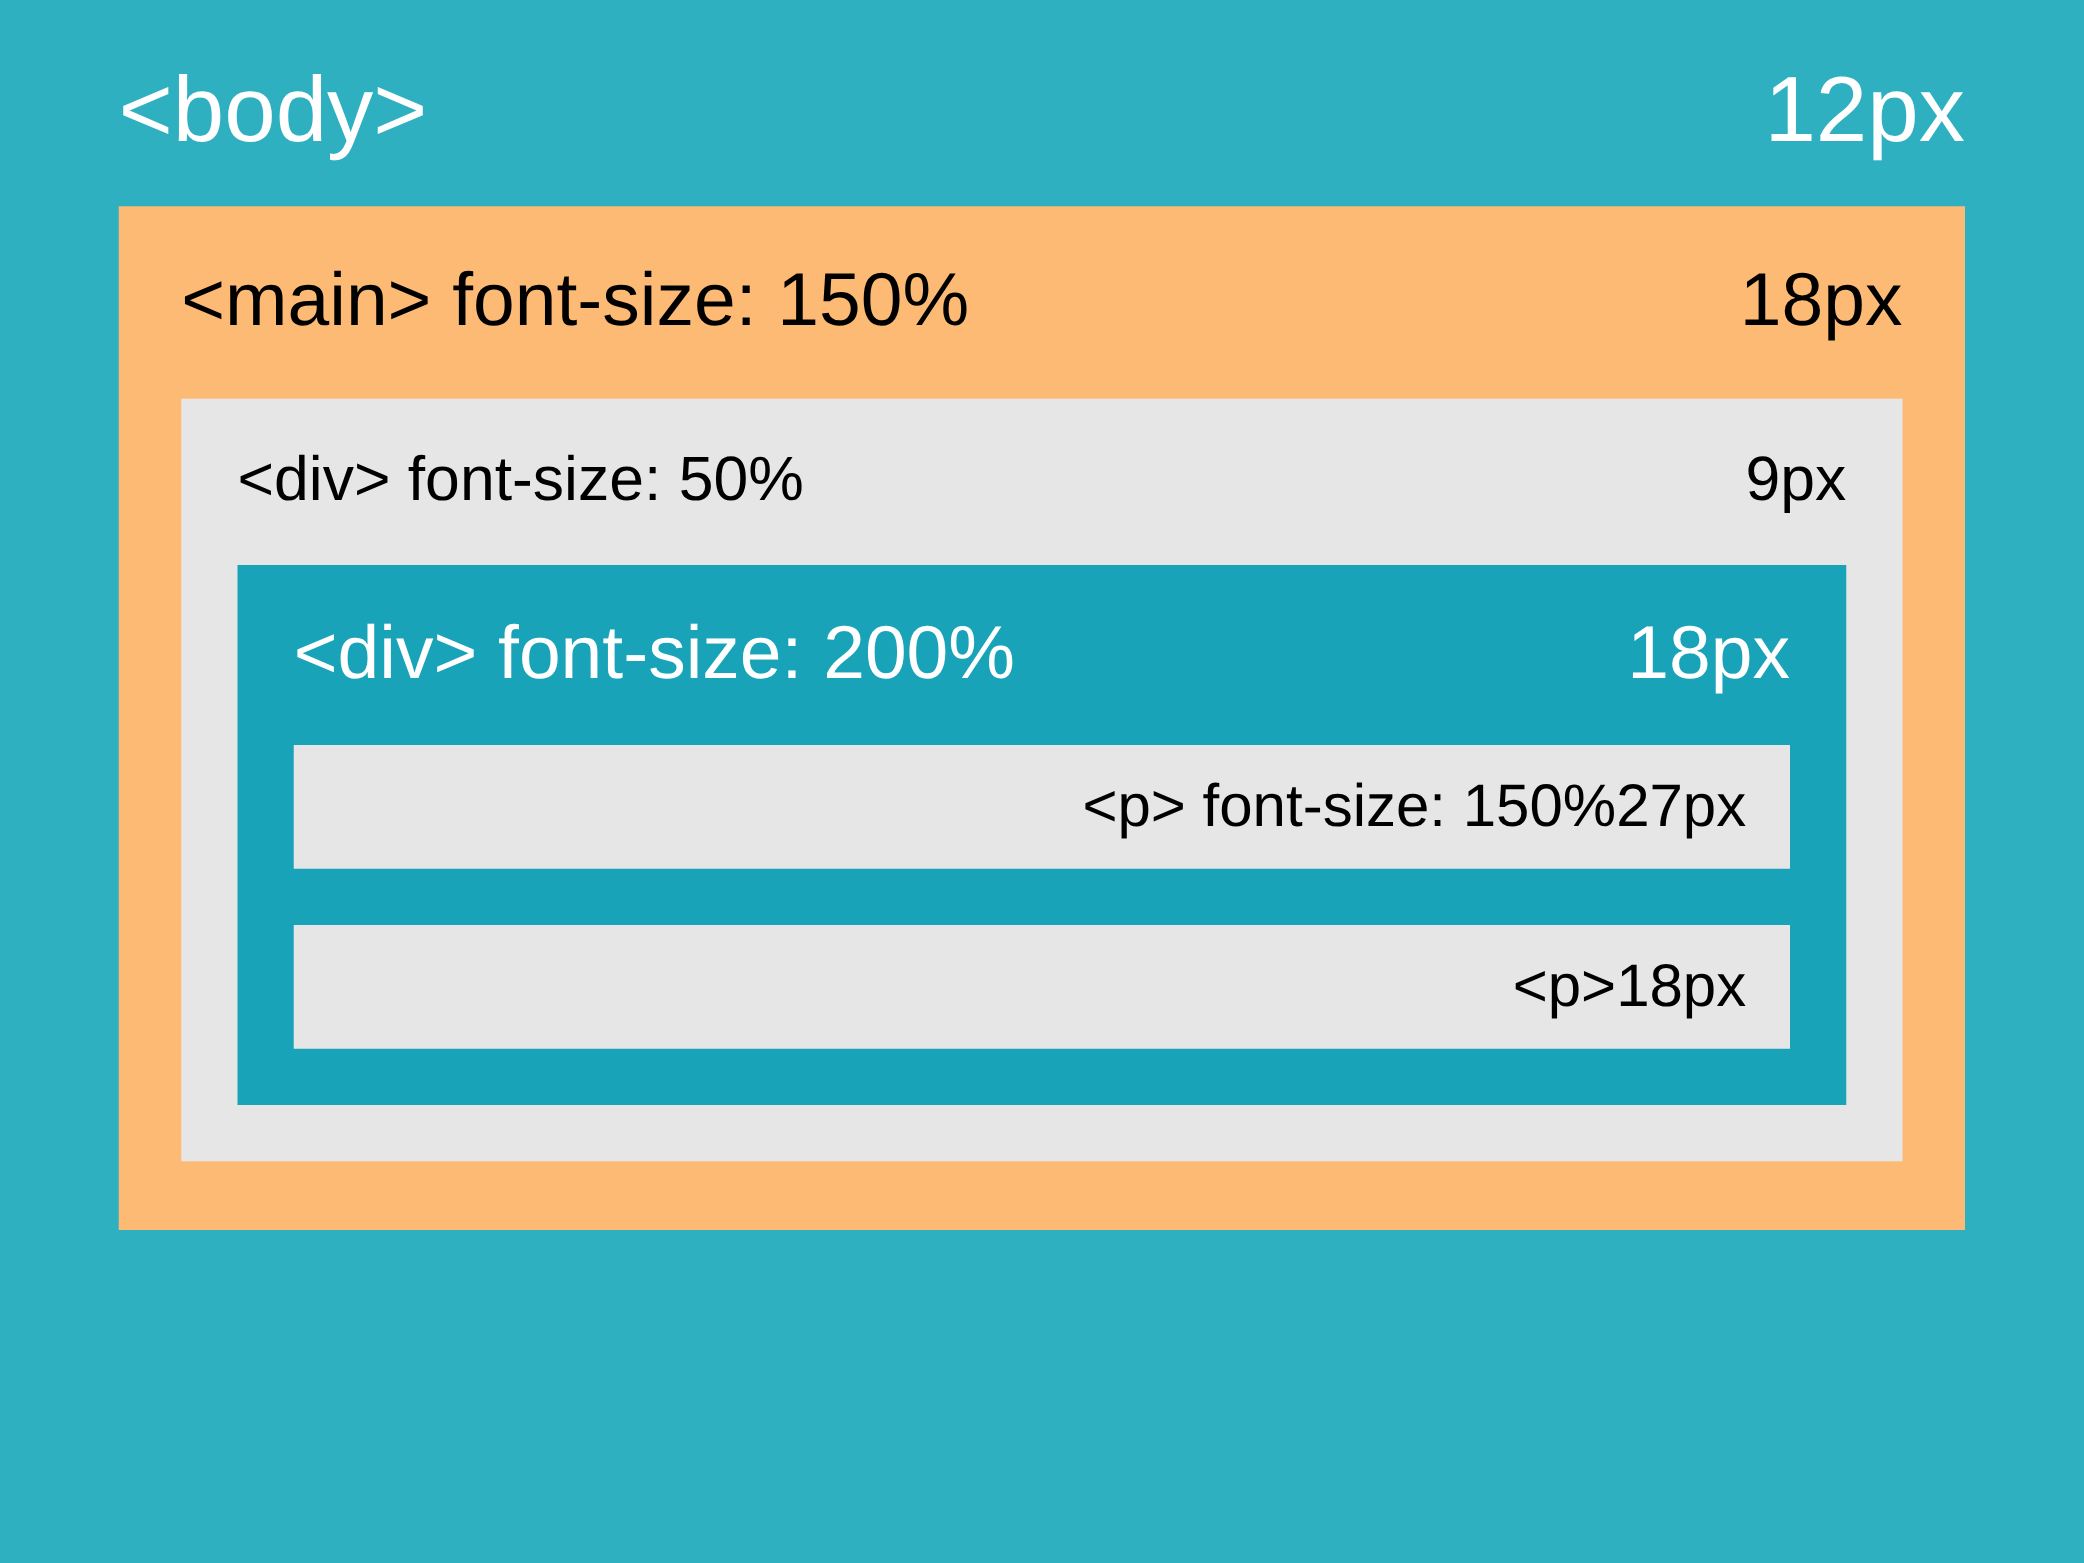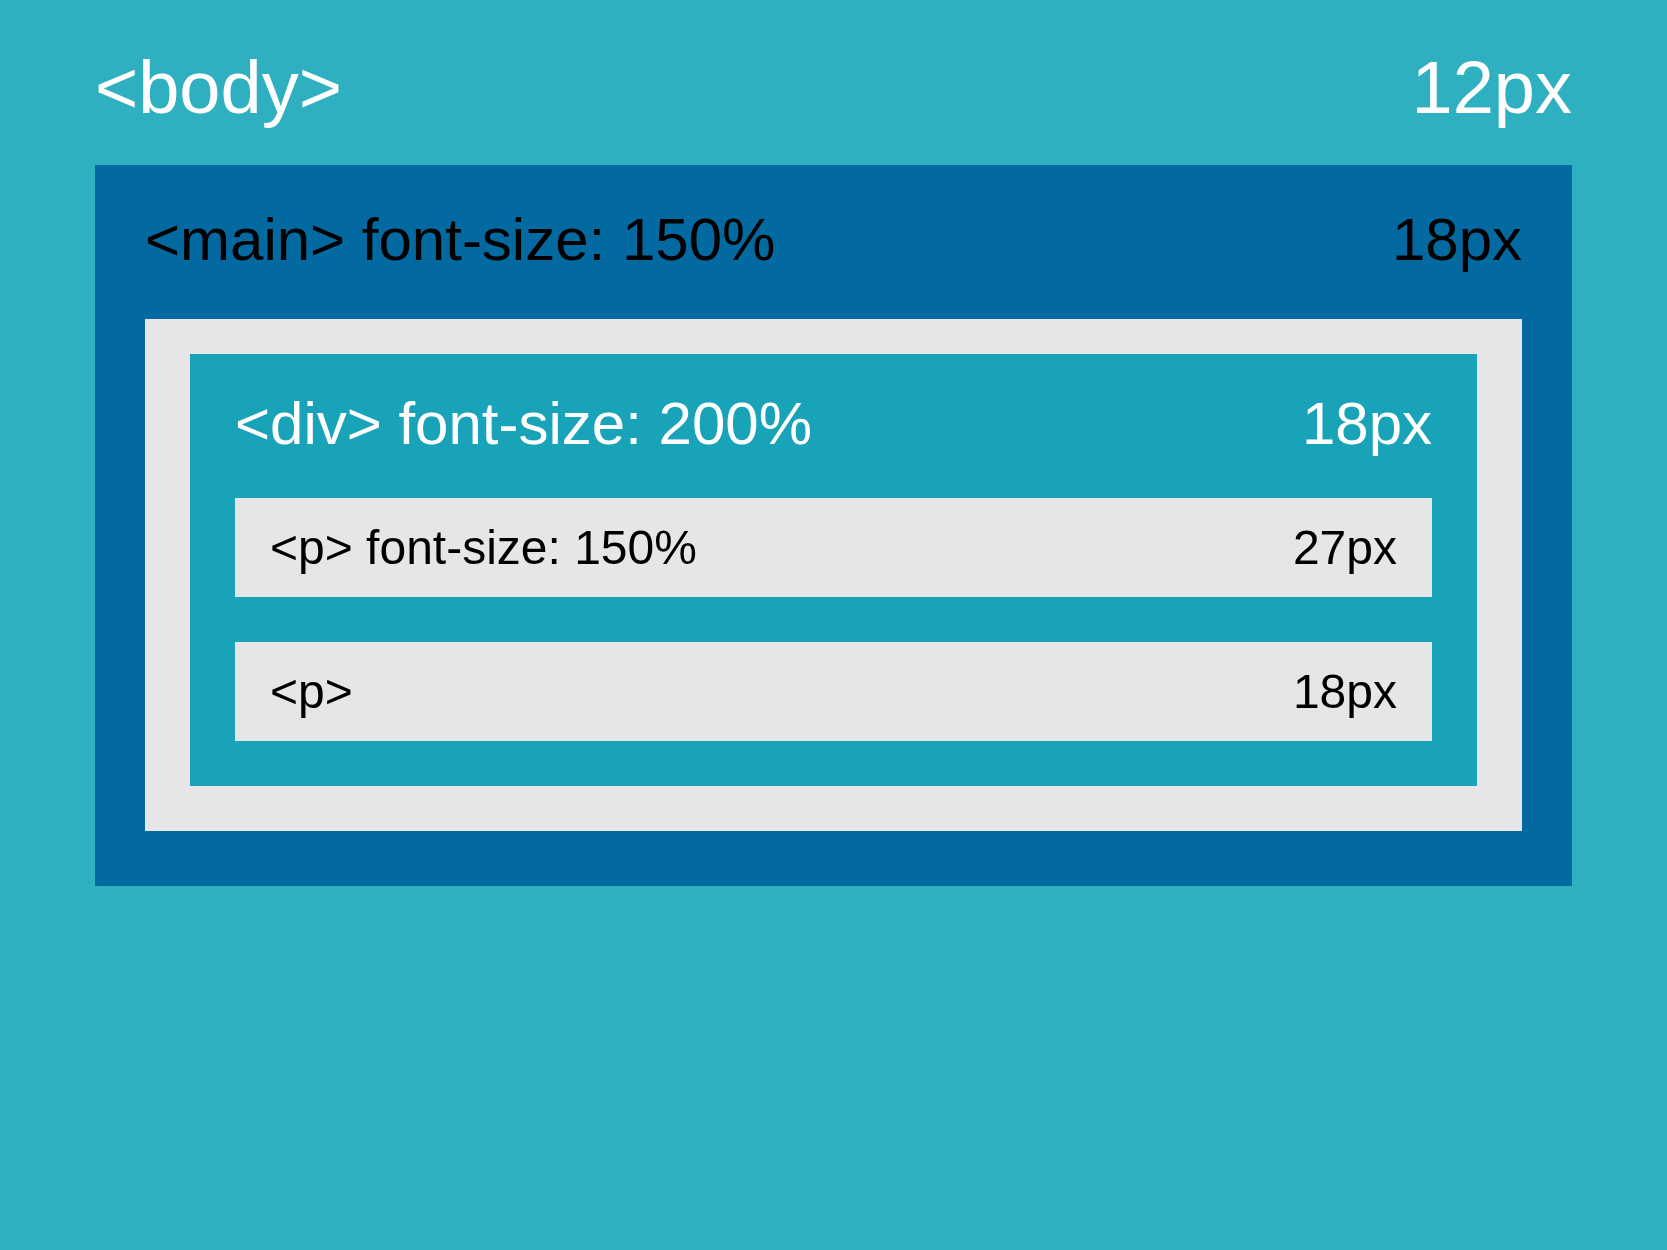--- a/index.html
+++ b/index.html
@@ -18,21 +18,21 @@
       display: flex;
       justify-content: space-between;
       align-items: baseline;
       color: #ffffff;
       font-size: 74px;
       font-weight: 400;
       margin-bottom: 35px;
       gap: 22px;
     }
     .main-box {
-      background: #0369a1;
+      background: #fdba74;
       padding: 40px 50px 55px 50px;
     }
     .main-header {
       display: flex;
       justify-content: space-between;
       align-items: baseline;
       color: #000000;
       font-size: 60px;
       font-weight: 400;
       margin-bottom: 45px;
@@ -60,21 +60,21 @@
       align-items: baseline;
       color: #ffffff;
       font-size: 60px;
       font-weight: 400;
       margin-bottom: 40px;
     }
     .p-box {
       background: #e6e6e6;
       padding: 22px 35px;
       display: flex;
-      justify-content: space-between;
+      justify-content: flex-end;
       align-items: baseline;
       color: #000000;
       font-size: 48px;
       font-weight: 400;
       margin-bottom: 45px;
     }
     .p-box:last-child {
       margin-bottom: 0;
     }
   </style>
@@ -86,20 +86,24 @@
   <span>12px</span>
 </div>
 
 <div class="main-box">
   <div class="main-header">
     <span>&lt;main&gt; font-size: 150%</span>
     <span>18px</span>
   </div>
 
   <div class="div-outer">
+    <div class="div-outer-header">
+      <span>&lt;div&gt; font-size: 50%</span>
+      <span>9px</span>
+    </div>
 
     <div class="div-inner">
       <div class="div-inner-header">
         <span>&lt;div&gt; font-size: 200%</span>
         <span>18px</span>
       </div>
 
       <div class="p-box">
         <span>&lt;p&gt; font-size: 150%</span>
         <span>27px</span>

